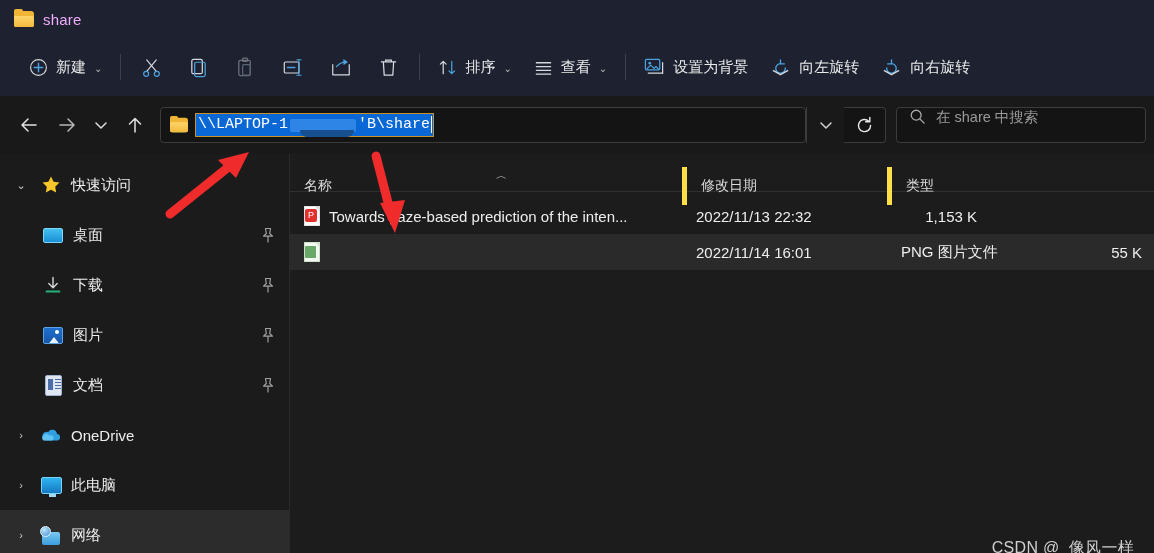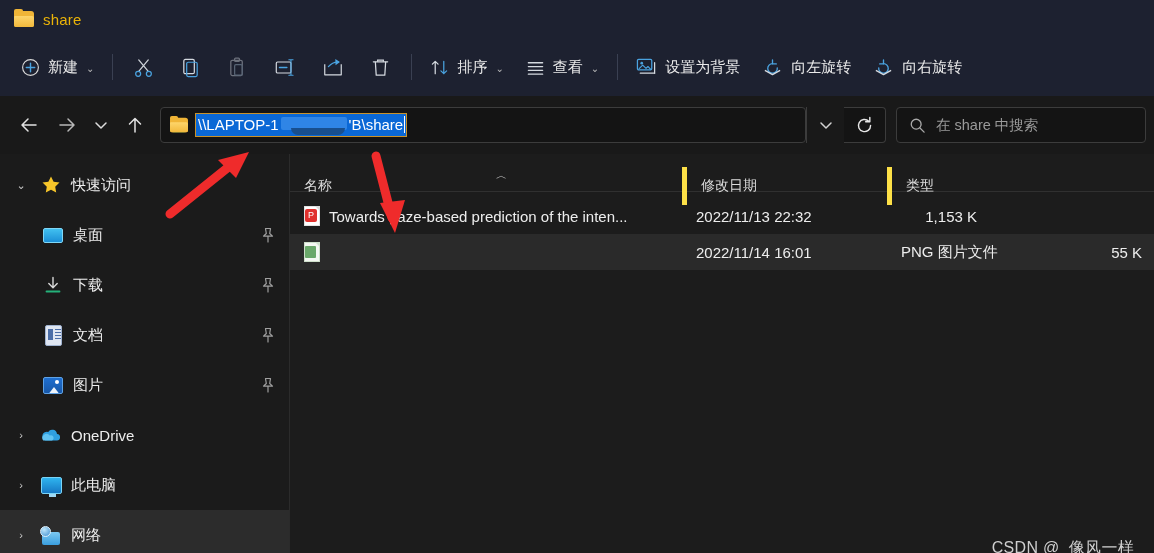--- a/index.html
+++ b/index.html
@@ -11,21 +11,21 @@
     color: #e6e6e6;
     -webkit-font-smoothing: antialiased;
   }
   #app { position: relative; width: 1154px; height: 553px; background: #1b1b1b; }
 
   
   .titlebar {
     height: 38px; background: #1d2130;
     display: flex; align-items: center; padding-left: 14px; gap: 9px;
   }
-  .title-text { font-size: 15px; color: #eab308; letter-spacing: .2px; }
+  .title-text { font-size: 15px; color: #f0abfc; letter-spacing: .2px; }
 
   
   .folder-ico { position: relative; width: 20px; height: 16px; flex: none; }
   .folder-ico .back {
     position: absolute; left: 0; top: 0; width: 20px; height: 16px;
     background: #f0b537; border-radius: 2px 3px 2px 2px;
   }
   .folder-ico .tab {
     position: absolute; left: 0; top: -2px; width: 9px; height: 4px;
     background: #f0b537; border-radius: 2px 2px 0 0;
@@ -36,21 +36,21 @@
   }
   .folder-ico .front {
     position: absolute; left: 0; bottom: 0; width: 20px; height: 11px;
     background: linear-gradient(180deg,#fdd56b 0%, #f2b93c 100%);
     border-radius: 1px 2px 2px 2px;
   }
 
   
   .toolbar {
     height: 58px; background: #1d2130;
-    display: flex; align-items: center; padding: 0 4px 0 10px;
+    display: flex; align-items: center; padding: 0 4px 0 18px;
     gap: 0px; white-space: nowrap; overflow: hidden;
   }
   .tb-item {
     display: flex; align-items: center; gap: 8px;
     height: 38px; padding: 0 11px; border-radius: 5px;
     font-size: 15px; color: #eaeaea; cursor: default;
   }
   .tb-item.icon-only { padding: 0 13px; }
   .tb-sep { width: 1px; height: 26px; background: #3a4052; margin: 0 7px; flex: none; }
   .chev { font-size: 10px; color: #b9b9b9; transform: translateY(1px); }
@@ -68,22 +68,22 @@
   }
   .navbtn.small { width: 30px; }
   .addrbox {
     flex: 1 1 auto; height: 36px; background: #141414;
     border: 1px solid #3c3c3c; border-radius: 4px;
     display: flex; align-items: center; padding: 0 8px; gap: 7px;
     margin-left: 6px; min-width: 0;
   }
   .path-sel {
     background: #0a68d6; color: #ffffff; font-size: 15px;
-    padding: 2px 1px 3px 2px; display: flex; 
-    white-space: nowrap; outline: 1px solid #c8922b;
+    padding: 2px 1px 3px 2px; display: flex; align-items: center;
+    white-space: nowrap; outline: 1px solid #c8922b; font-family: Liberation Mono, monospace;
   }
   .redact {
     display: inline-block; width: 66px; height: 13px;
     background: #2f85e6; border-radius: 2px; margin: 0 2px;
     position: relative; top: 1px;
   }
   .redact::after{
     content:""; position:absolute; left:10px; top:11px; width:54px; height:7px;
     background:#184f8e; border-radius:0 0 7px 7px;
   }
@@ -92,21 +92,21 @@
     width: 38px; height: 36px; display: flex; align-items: center; justify-content: center;
     border-left: 1px solid #3c3c3c; color: #d2d2d2; flex: none;
   }
   .refresh {
     width: 42px; height: 36px; display: flex; align-items: center; justify-content: center;
     border: 1px solid #3c3c3c; border-left: none; border-radius: 0 4px 4px 0;
     color: #e0e0e0; background: #141414; flex: none; margin-right: 10px;
   }
   .searchbox {
     width: 250px; height: 36px; background: #141414; border: 1px solid #3c3c3c;
-    border-radius: 4px; display: flex; align-items: center; gap: 10px; padding: 0 12px;
+    border-radius: 4px; display: flex; align-items: flex-start; gap: 10px; padding: 0 12px;
     flex: none;
   }
   .search-ph { font-size: 14.5px; color: #9a9a9a; }
 
   
   .body { display: flex; height: 415px; }
 
   .sidebar {
     width: 290px; background: #1b1b1b; border-right: 1px solid #2b2b2b;
     padding-top: 6px; flex: none; position: relative;
@@ -403,36 +403,36 @@
         <span class="pin">
           <svg width="14" height="16" viewBox="0 0 14 16">
               <path d="M4.5 1.5h5l-.8 5 2.8 2.6H2.5L5.3 6.5z" fill="none" stroke="#a0a0a0" stroke-width="1.2" stroke-linejoin="round"></path>
               <path d="M7 9.4V15" stroke="#a0a0a0" stroke-width="1.2" stroke-linecap="round"></path>
             </svg>
         </span>
       </div>
 
       <div class="side-item child">
         <span class="side-ico">
-            <span class="ic-docs"></span>
+            <span class="ic-pics"></span>
           </span>
-        <span class="side-label">文档</span>
+        <span class="side-label">图片</span>
         <span class="pin">
           <svg width="14" height="16" viewBox="0 0 14 16">
               <path d="M4.5 1.5h5l-.8 5 2.8 2.6H2.5L5.3 6.5z" fill="none" stroke="#a0a0a0" stroke-width="1.2" stroke-linejoin="round"></path>
               <path d="M7 9.4V15" stroke="#a0a0a0" stroke-width="1.2" stroke-linecap="round"></path>
             </svg>
         </span>
       </div>
 
       <div class="side-item child">
         <span class="side-ico">
-            <span class="ic-pics"></span>
+            <span class="ic-docs"></span>
           </span>
-        <span class="side-label">图片</span>
+        <span class="side-label">文档</span>
         <span class="pin">
           <svg width="14" height="16" viewBox="0 0 14 16">
               <path d="M4.5 1.5h5l-.8 5 2.8 2.6H2.5L5.3 6.5z" fill="none" stroke="#a0a0a0" stroke-width="1.2" stroke-linejoin="round"></path>
               <path d="M7 9.4V15" stroke="#a0a0a0" stroke-width="1.2" stroke-linecap="round"></path>
             </svg>
         </span>
       </div>
 
       <div class="side-item">
         <span class="exp">›</span>

